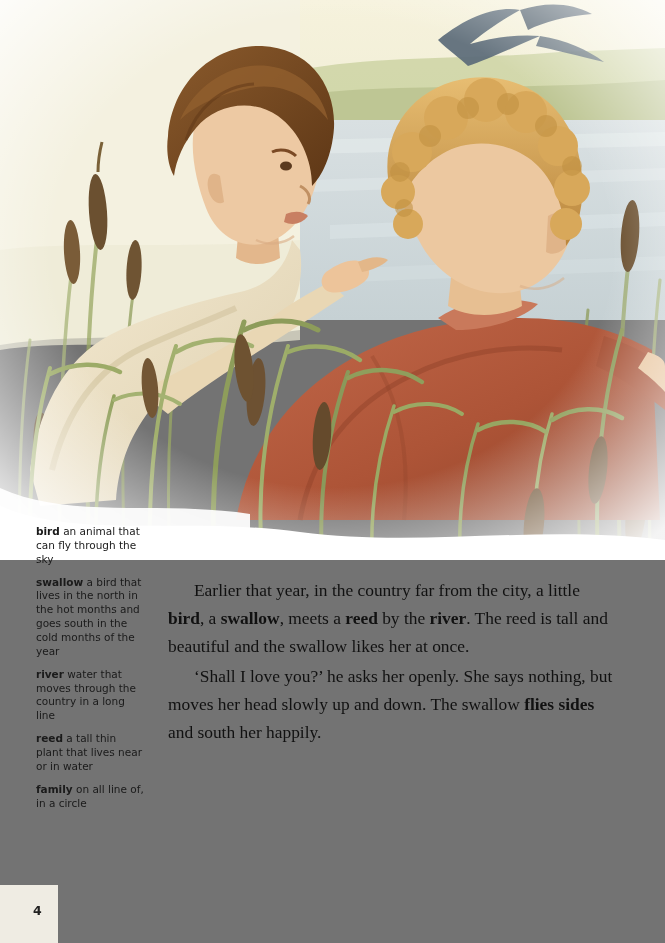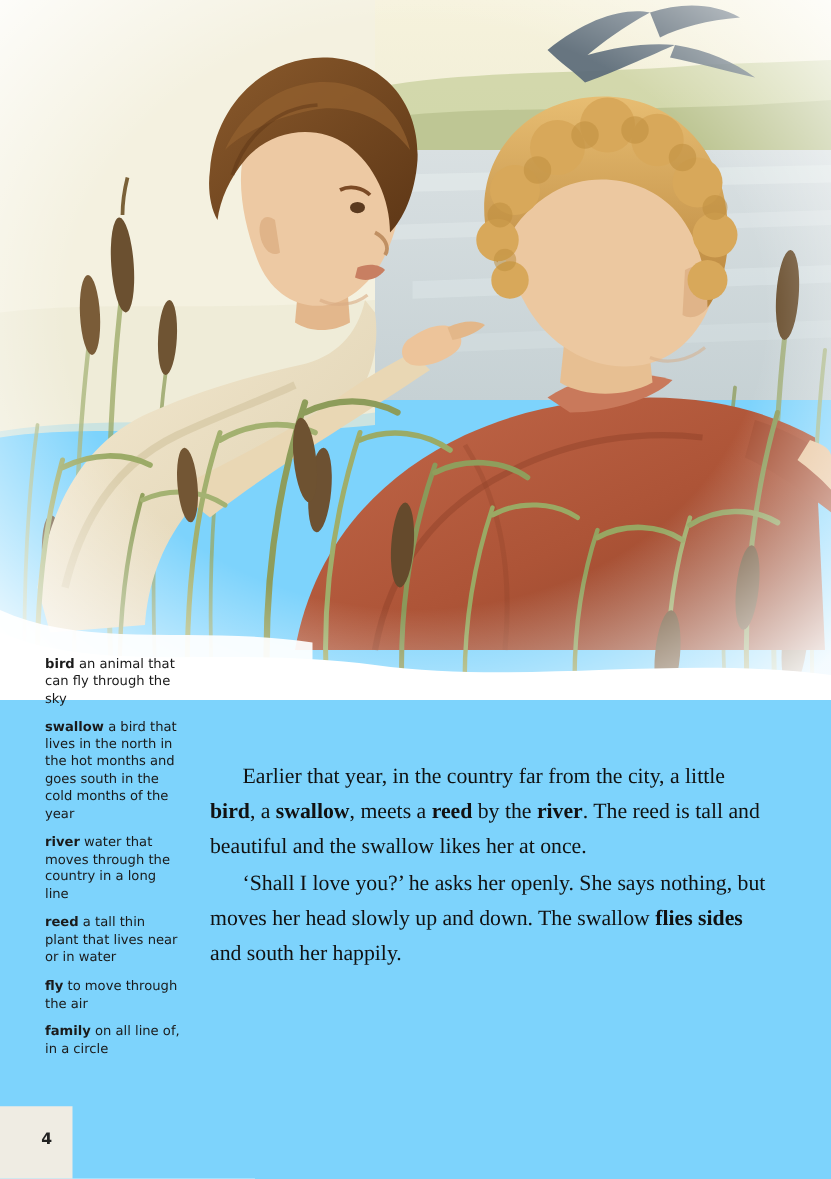--- a/index.html
+++ b/index.html
@@ -13,21 +13,21 @@
     font-family: "Liberation Serif", serif;
     overflow: hidden;
     position: relative;
   }
 
   .page {
     position: absolute;
     inset: 0;
     width: 665px;
     height: 943px;
-    background: #7dd3fc;
+    background: #737373;
   }
 
   
   .illustration {
     position: absolute;
     left: 0;
     top: 0;
     width: 665px;
     height: 560px;
     overflow: hidden;
@@ -54,21 +54,21 @@
     font-weight: bold;
   }
   .gloss-def {
     font-weight: normal;
   }
 
   
   .bodytext {
     position: absolute;
     left: 168px;
-    top: 606px;
+    top: 576px;
     width: 452px;
     font-family: "Liberation Serif", serif;
     font-size: 17.4px;
     line-height: 1.62;
     color: #111111;
     text-align: left;
   }
   .para {
     margin: 0 0 1px 0;
   }
@@ -300,24 +300,20 @@
     </div>
     <div class="gloss-entry">
       <span class="gloss-term">river</span>
       <span class="gloss-def">water that moves through the country in a long line</span>
     </div>
     <div class="gloss-entry">
       <span class="gloss-term">reed</span>
       <span class="gloss-def">a tall thin plant that lives near or in water</span>
     </div>
     <div class="gloss-entry">
-      <span class="gloss-term">fly</span>
-      <span class="gloss-def">to move through the air</span>
-    </div>
-    <div class="gloss-entry">
       <span class="gloss-term">family</span>
       <span class="gloss-def">on all line of, in a circle</span>
     </div>
   </div>
 
   <div class="bodytext" id="story-text">
       <div class="para indent"><span>Earlier that year, in the country far from the city, a little </span><b>bird</b><span>, a </span><b>swallow</b><span>, meets a </span><b>reed</b><span> by the </span><b>river</b><span>.  The reed is tall and beautiful and the swallow likes her at once.</span></div>
       <div class="para indent"><span>‘Shall I love you?’ he asks her openly. She says nothing, but moves her head slowly up and down.  The swallow </span><b>flies sides</b><span> and south her happily.</span></div>
     </div>
 

